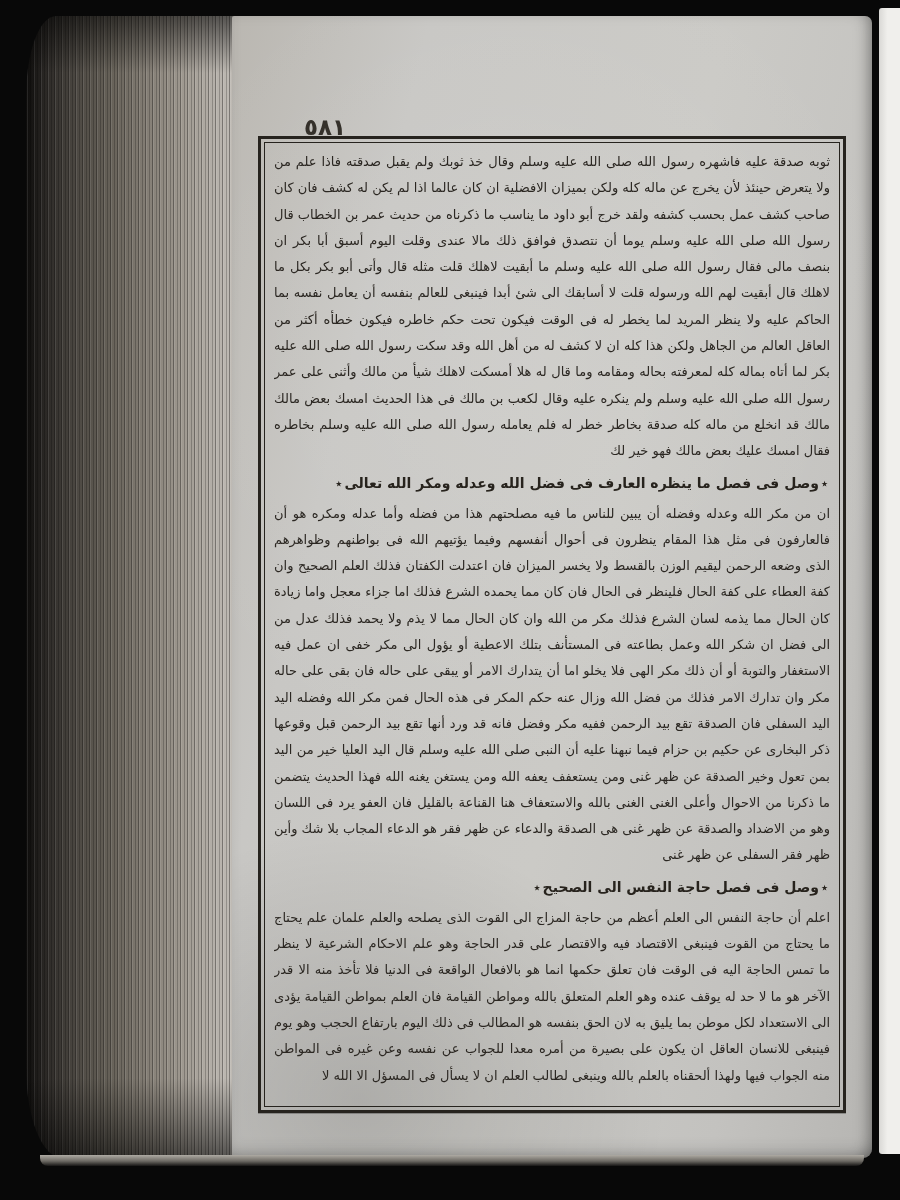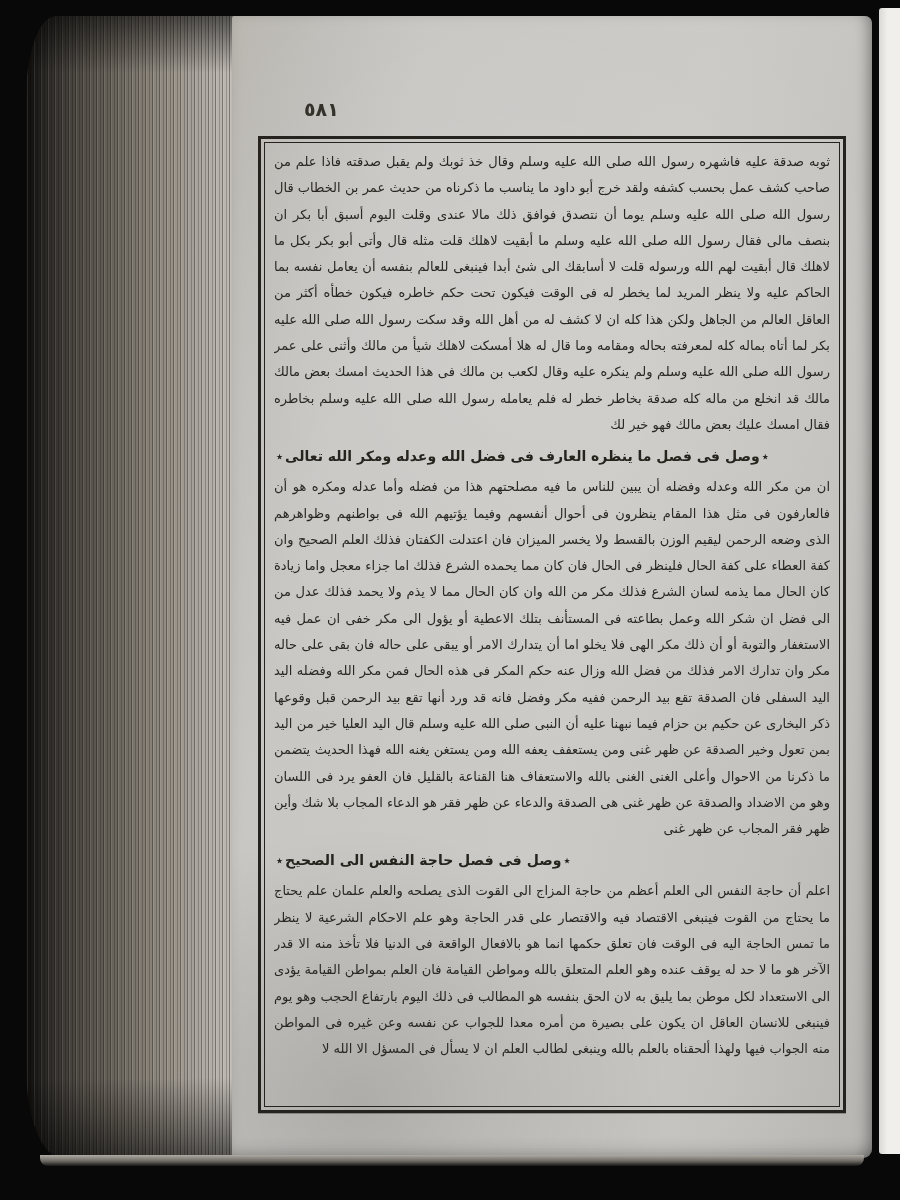--- a/index.html
+++ b/index.html
@@ -48,22 +48,22 @@
   
   .adjacent {
     position: absolute;
     right: 0; top: 8px; width: 21px; height: 1146px;
     background: linear-gradient(90deg, #d9d8d5 0%, var(--adjacent-page, #f0efec) 40%);
     border-radius: 3px 0 0 3px;
   }
 
   .page-number {
     position: absolute;
-    left: 72px; top: 82px;
-    font-size: 19px; font-weight: bold;
+    left: 72px; top: 98px;
+    font-size: 23px; font-weight: bold;
     color: #35312b;
     letter-spacing: 1px;
   }
 
   
   .frame-outer {
     position: absolute;
     left: 26px; top: 120px; width: 588px; height: 977px;
     border: 3px solid var(--frame, #26231e);
     box-shadow: 0 1px 0 rgba(0,0,0,.25);
@@ -88,21 +88,21 @@
     text-align-last: justify;
     text-justify: inter-word;
     white-space: normal;
   }
   .para .tline:last-child { text-align-last: right; margin-left: 48px; }
   .para.flush .tline:last-child { text-align-last: justify; }
 
   .heading {
     height: 28px; line-height: 28px;
     margin: 4px 0;
-    text-align: left;
+    text-align: right;
     font-weight: bold;
     font-size: 14px;
     color: #27231d;
   }
   .heading .orn { font-size: 13px; padding: 0 2px; }
 </style>
 </head>
 <body>
 
 <div class="scene">
@@ -112,20 +112,21 @@
   <div class="page">
 
     <div class="page-number">٥٨١</div>
 
     <div class="frame-outer">
       <div class="frame-inner">
         <div class="text" dir="rtl" lang="ar">
 
           <div class="para">
               <div class="tline">ثوبه صدقة عليه فاشهره رسول الله صلى الله عليه وسلم وقال خذ ثوبك ولم يقبل صدقته فاذا علم من نفسه أنه لا يسأل</div>
+              <div class="tline">ولا يتعرض حينئذ لأن يخرج عن ماله كله ولكن بميزان الافضلية ان كان عالما اذا لم يكن له كشف فان كان</div>
               <div class="tline">صاحب كشف عمل بحسب كشفه ولقد خرج أبو داود ما يناسب ما ذكرناه من حديث عمر بن الخطاب قال أمرنا</div>
               <div class="tline">رسول الله صلى الله عليه وسلم يوما أن نتصدق فوافق ذلك مالا عندى وقلت اليوم أسبق أبا بكر ان سبقته يوما فجئت</div>
               <div class="tline">بنصف مالى فقال رسول الله صلى الله عليه وسلم ما أبقيت لاهلك قلت مثله قال وأتى أبو بكر بكل ما عنده فقال ما أبقيت</div>
               <div class="tline">لاهلك قال أبقيت لهم الله ورسوله قلت لا أسابقك الى شئ أبدا فينبغى للعالم بنفسه أن يعامل نفسه بما يعامله به الشرع</div>
               <div class="tline">الحاكم عليه ولا ينظر المريد لما يخطر له فى الوقت فيكون تحت حكم خاطره فيكون خطأه أكثر من اصابته وهنا يتميز</div>
               <div class="tline">العاقل العالم من الجاهل ولكن هذا كله ان لا كشف له من أهل الله وقد سكت رسول الله صلى الله عليه وسلم عن أبى</div>
               <div class="tline">بكر لما أتاه بماله كله لمعرفته بحاله ومقامه وما قال له هلا أمسكت لاهلك شيأ من مالك وأثنى على عمر بذلك بحضرة</div>
               <div class="tline">رسول الله صلى الله عليه وسلم ولم ينكره عليه وقال لكعب بن مالك فى هذا الحديث امسك بعض مالك وكان كعب بن</div>
               <div class="tline">مالك قد انخلع من ماله كله صدقة بخاطر خطر له فلم يعامله رسول الله صلى الله عليه وسلم بخاطره وعامله بما يقتضيه حاله</div>
               <div class="tline">فقال امسك عليك بعض مالك فهو خير لك</div>
@@ -142,21 +143,21 @@
               <div class="tline">كفة العطاء على كفة الحال فلينظر فى الحال فان كان مما يحمده الشرع فذلك اما جزاء معجل واما زيادة فضل وان</div>
               <div class="tline">كان الحال مما يذمه لسان الشرع فذلك مكر من الله وان كان الحال مما لا يذم ولا يحمد فذلك عدل من الله يؤول اما</div>
               <div class="tline">الى فضل ان شكر الله وعمل بطاعته فى المستأنف بتلك الاعطية أو يؤول الى مكر خفى ان عمل فيه بمعصية الله فان ألهم</div>
               <div class="tline">الاستغفار والتوبة أو أن ذلك مكر الهى فلا يخلو اما أن يتدارك الامر أو يبقى على حاله فان بقى على حاله فهو مكر فى</div>
               <div class="tline">مكر وان تدارك الامر فذلك من فضل الله وزال عنه حكم المكر فى هذه الحال فمن مكر الله وفضله اليد العليا خير من</div>
               <div class="tline">اليد السفلى فان الصدقة تقع بيد الرحمن ففيه مكر وفضل فانه قد ورد أنها تقع بيد الرحمن قبل وقوعها بيد السائل وقد</div>
               <div class="tline">ذكر البخارى عن حكيم بن حزام فيما نبهنا عليه أن النبى صلى الله عليه وسلم قال اليد العليا خير من اليد السفلى وابدأ</div>
               <div class="tline">بمن تعول وخير الصدقة عن ظهر غنى ومن يستعفف يعفه الله ومن يستغن يغنه الله فهذا الحديث يتضمن تفصيل</div>
               <div class="tline">ما ذكرنا من الاحوال وأعلى الغنى الغنى بالله والاستعفاف هنا القناعة بالقليل فان العفو يرد فى اللسان ويراد به القليل</div>
               <div class="tline">وهو من الاضداد والصدقة عن ظهر غنى هى الصدقة والدعاء عن ظهر فقر هو الدعاء المجاب بلا شك وأين الداعى عن</div>
-              <div class="tline">ظهر فقر المجاب عن ظهر غنى</div>
+              <div class="tline">ظهر فقر السفلى عن ظهر غنى</div>
             </div>
 
           <div class="heading">
             <span class="orn">٭</span><span class="htext">وصل فى فصل حاجة النفس الى الصحيح</span><span class="orn">٭</span>
           </div>
 
           <div class="para flush">
               <div class="tline">اعلم أن حاجة النفس الى العلم أعظم من حاجة المزاج الى القوت الذى يصلحه والعلم علمان علم يحتاج منه مثل</div>
               <div class="tline">ما يحتاج من القوت فينبغى الاقتصاد فيه والاقتصار على قدر الحاجة وهو علم الاحكام الشرعية لا ينظر منها الا قدر</div>
               <div class="tline">ما تمس الحاجة اليه فى الوقت فان تعلق حكمها انما هو بالافعال الواقعة فى الدنيا فلا تأخذ منه الا قدر عملك والعلم</div>

